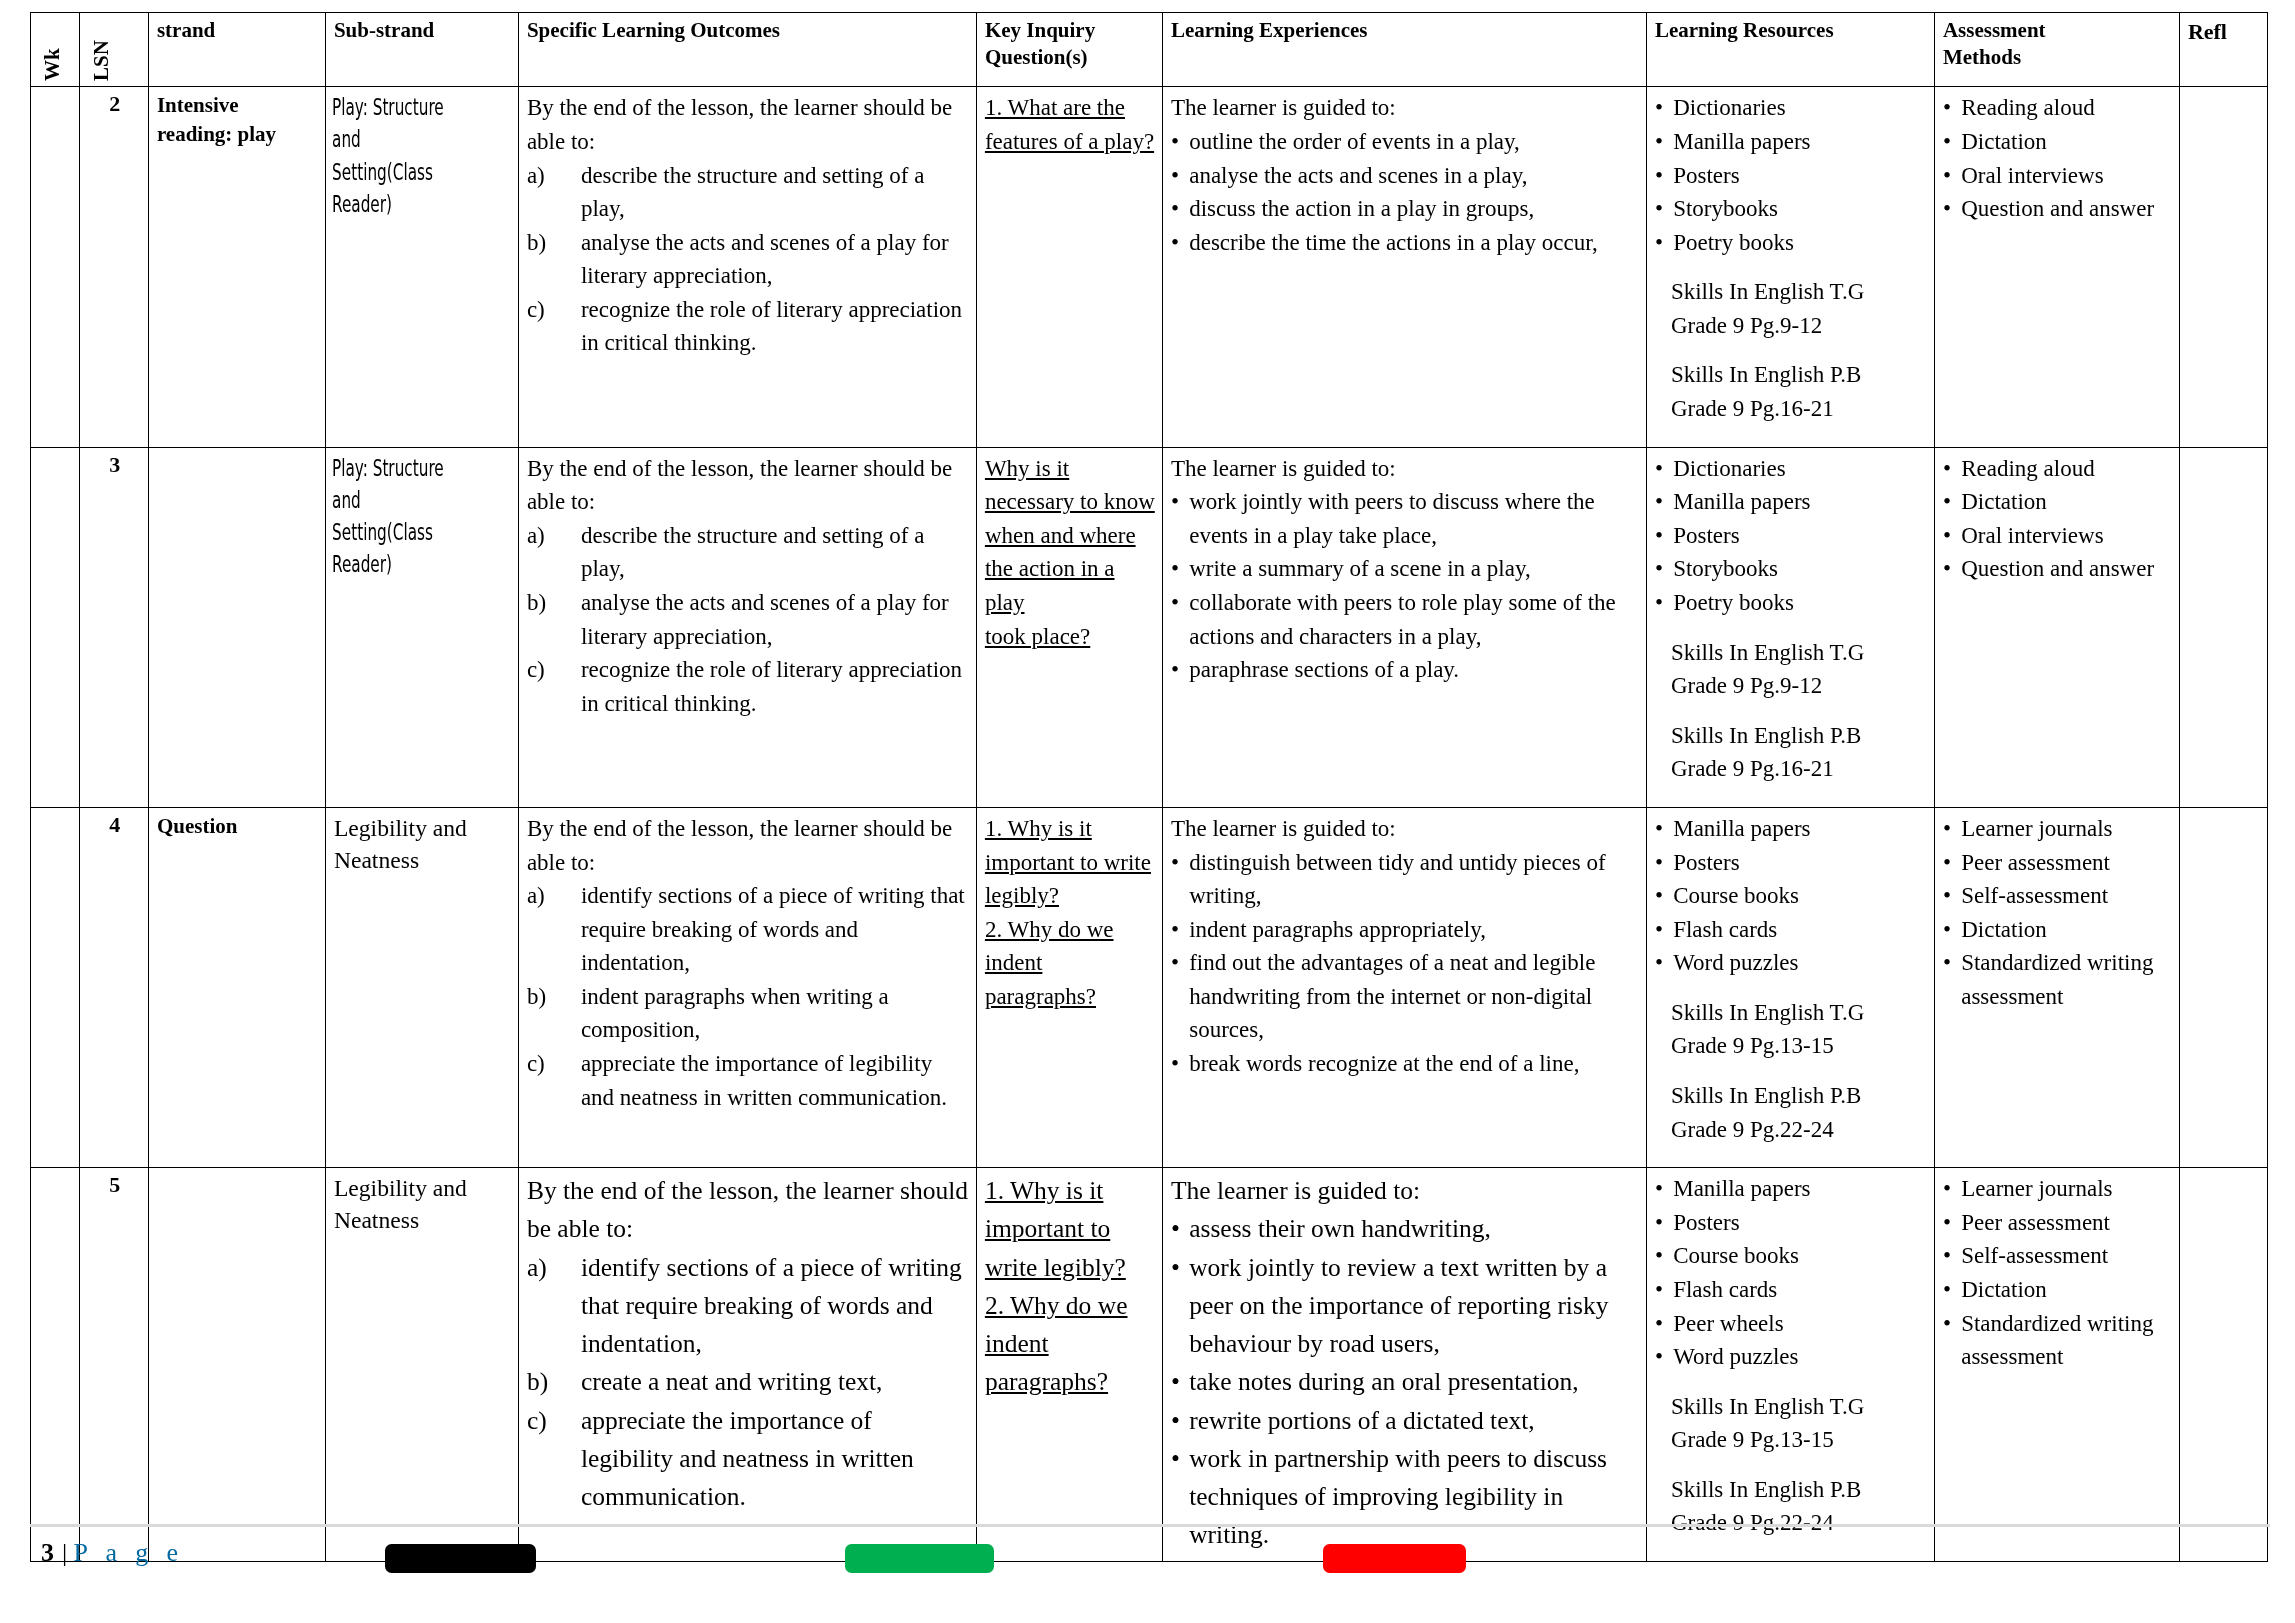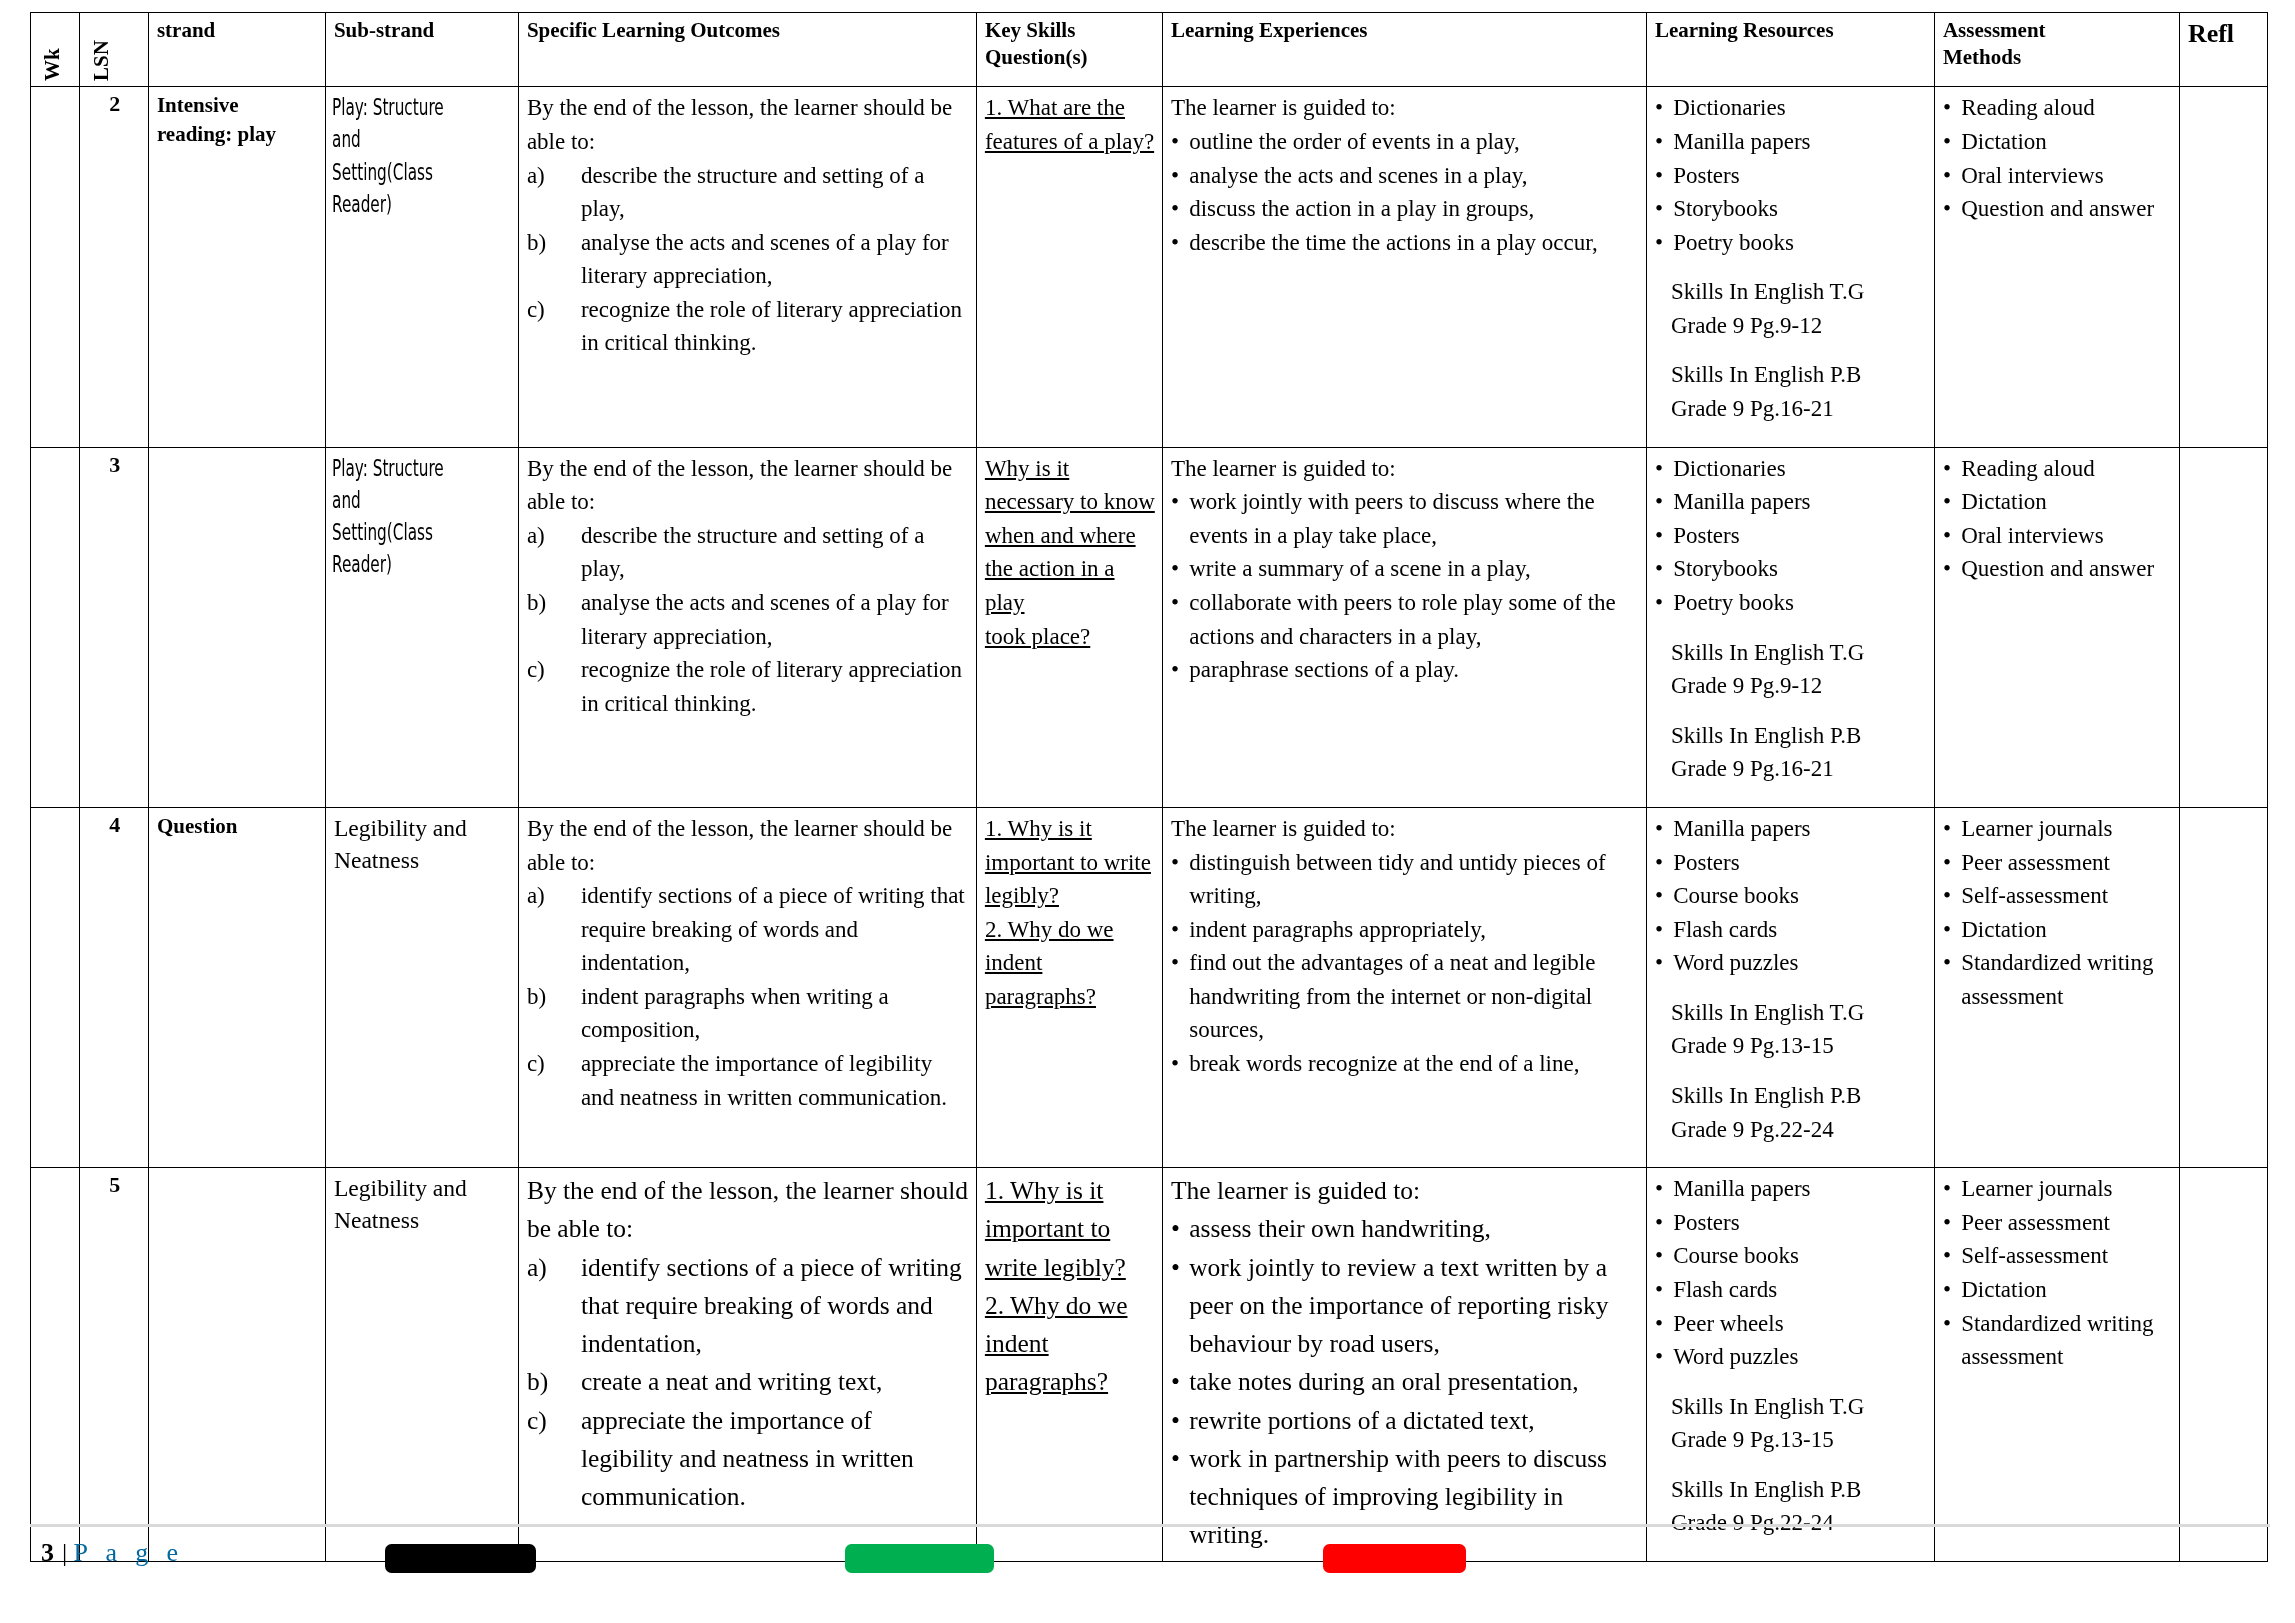--- a/index.html
+++ b/index.html
@@ -59,21 +59,21 @@
   .rot {
     display: block;
     writing-mode: vertical-rl;
     transform: rotate(180deg);
     font-weight: bold;
     font-size: 21px;
     white-space: nowrap;
     height: 62px;
     margin-top: 2.6px;
   }
-  .hdr-refl { font-size: 26px; }
+  .hdr-refl { font-size: 22px; }
 
   
   td.num {
     text-align: center;
     font-weight: bold;
     font-size: 22px;
     padding-top: 7.9px;
   }
   td.strand {
     font-weight: bold;
@@ -210,21 +210,21 @@
         <td>
             <span class="rot">Wk</span>
           </td>
         <td>
             <span class="rot">LSN</span>
           </td>
         <td>strand</td>
         <td>Sub-strand</td>
         <td>Specific Learning Outcomes</td>
         <td>
-          <div>Key Skills</div>
+          <div>Key Inquiry</div>
           <div>Question(s)</div>
         </td>
         <td>Learning Experiences</td>
         <td>Learning Resources</td>
         <td>
           <div>Assessment</div>
           <div>Methods</div>
         </td>
         <td class="hdr-refl">Refl</td>
       </tr>

